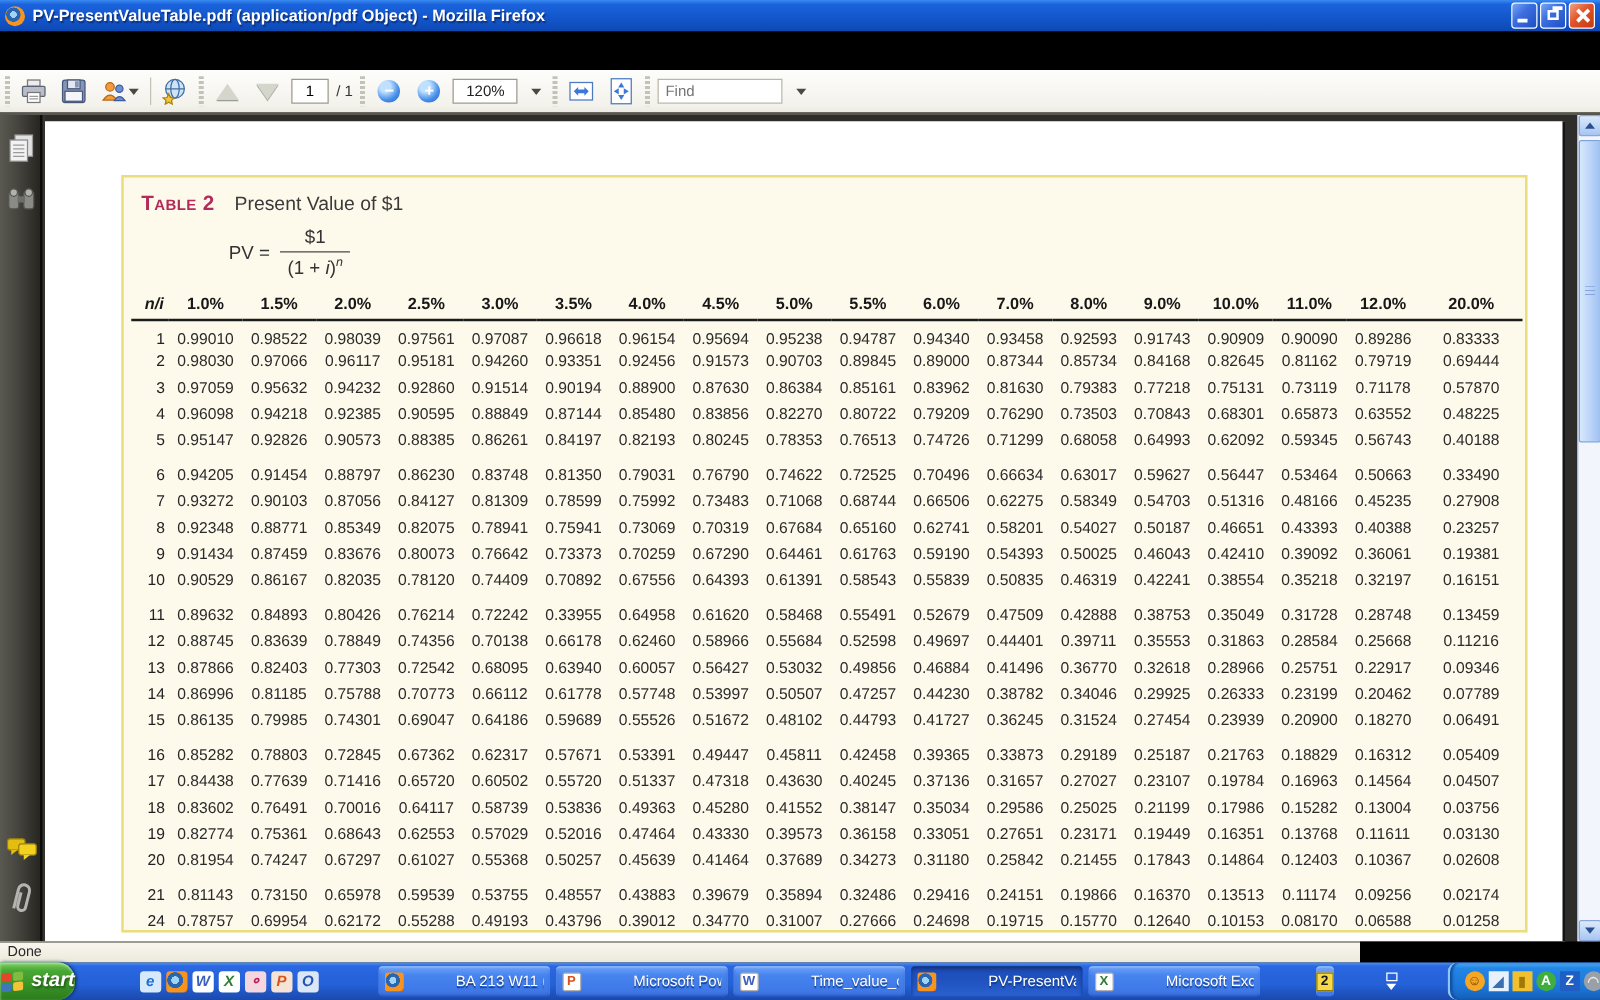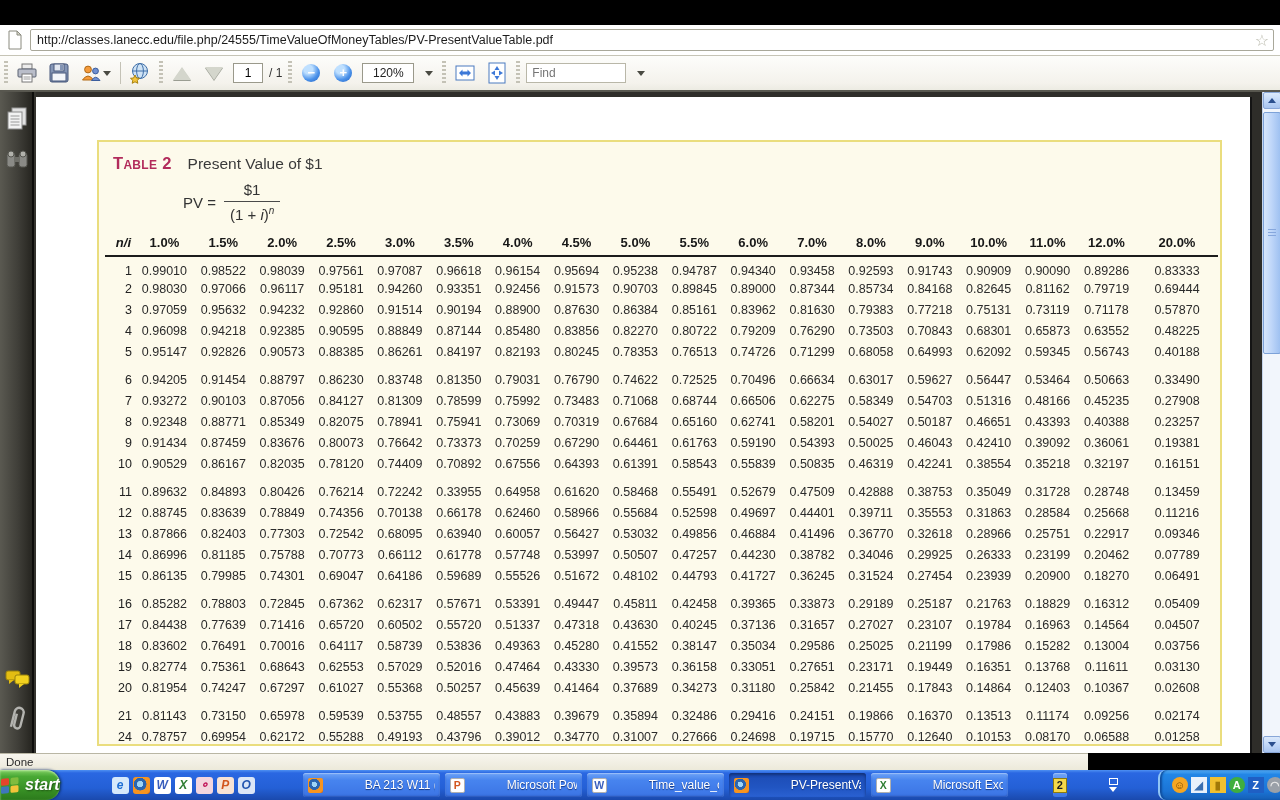--- a/index.html
+++ b/index.html
@@ -146,31 +146,34 @@
   #tray-icons { display:flex; align-items:center; gap:3px; }
   .tray-ic { width:16px; height:16px; font-size:11px; font-weight:bold;
     display:flex; align-items:center; justify-content:center; }
   #clock { color:#fff; font-size:12px; margin-left:6px; text-shadow:0 1px 1px #0c3a7e; }
 </style>
 </head>
 <body>
 
 <div id="screen">
 
-
-  <div id="addr-row">
-    <svg width="18" height="20" viewBox="0 0 18 20">
-      <path d="M3 1 h8 l4 4 v14 h-12 z" fill="#fff" stroke="#8a8a7e"></path>
-      <path d="M11 1 v4 h4 z" fill="#d8d8cc" stroke="#8a8a7e"></path>
-    </svg>
-    <div id="addr-input-wrap">
-      <input id="addr-input" value="http://classes.lanecc.edu/file.php/24555/TimeValueOfMoneyTables/PV-PresentValueTable.pdf" style="">
-      <span id="bookmark-star">☆</span>
+  <div id="titlebar">
+    <span class="ff-ball"></span>
+    <span id="title-text">PV-PresentValueTable.pdf (application/pdf Object) - Mozilla Firefox</span>
+    <div id="win-controls">
+      <div class="winbtn blue">
+          <span class="glyph-min"></span>
+        </div>
+      <div class="winbtn blue">
+          <span class="glyph-restore"></span>
+        </div>
+      <div class="winbtn red glyph-x"></div>
     </div>
   </div>
+
 
   <div id="toolbar">
     <span class="gripper"></span>
     <span class="tbtn">
       <svg class="ticon" width="22" height="20" viewBox="0 0 22 20">
         <rect x="6" y="1" width="10" height="5" fill="#ececec" stroke="#777"></rect>
         <rect x="2" y="6" width="18" height="8" rx="1" fill="#b9bdc9" stroke="#5a6273"></rect>
         <rect x="6" y="11" width="10" height="8" fill="#fff" stroke="#777"></rect>
         <line x1="7.5" y1="14" x2="14.5" y2="14" stroke="#9a9a9a"></line>
         <line x1="7.5" y1="16" x2="14.5" y2="16" stroke="#9a9a9a"></line>

